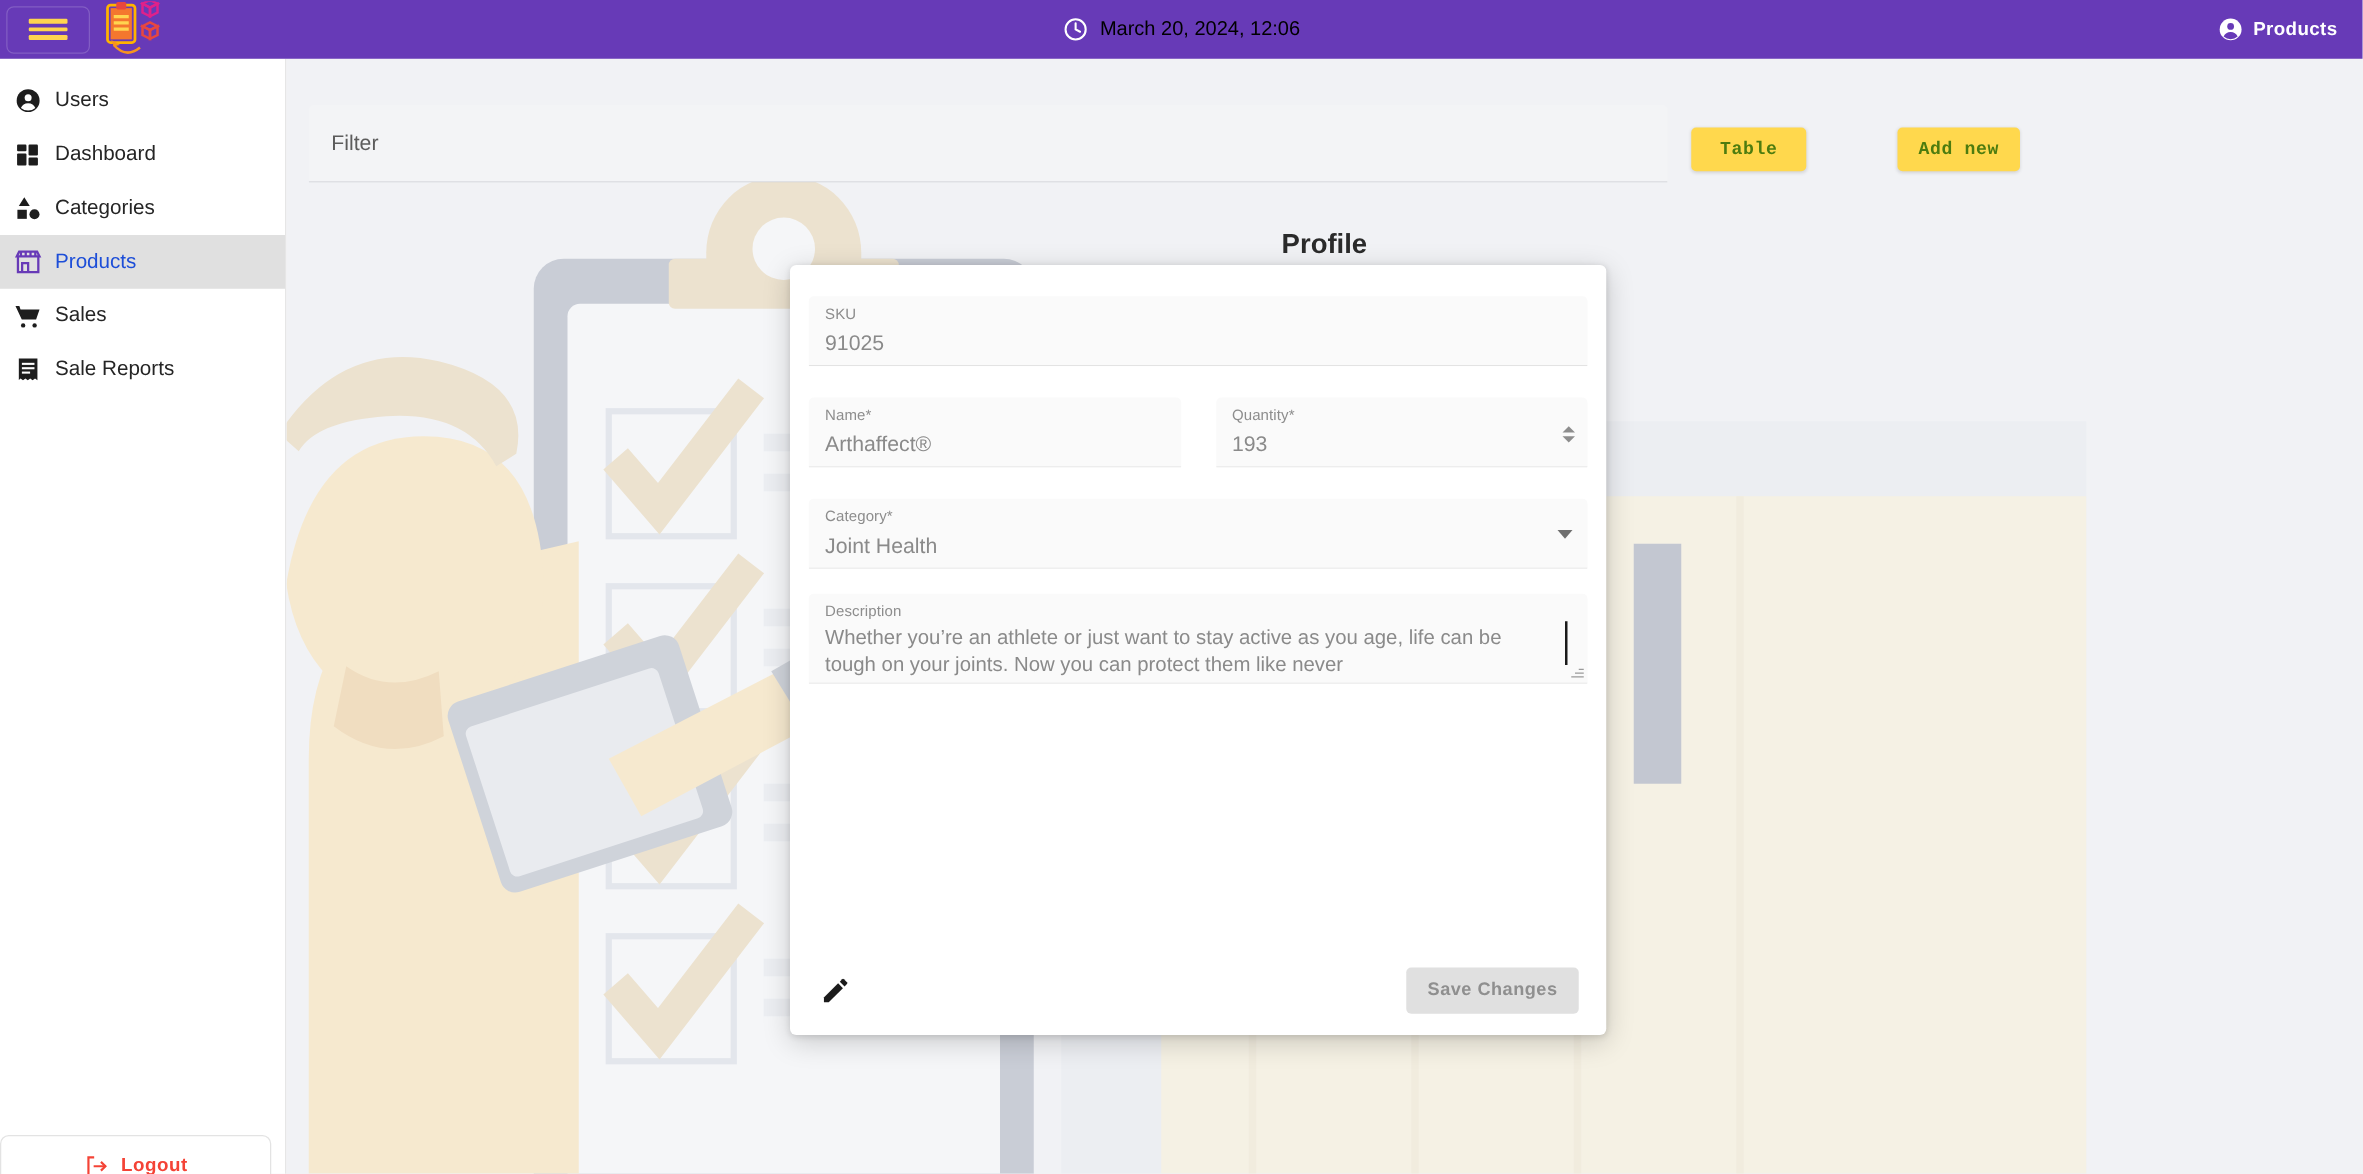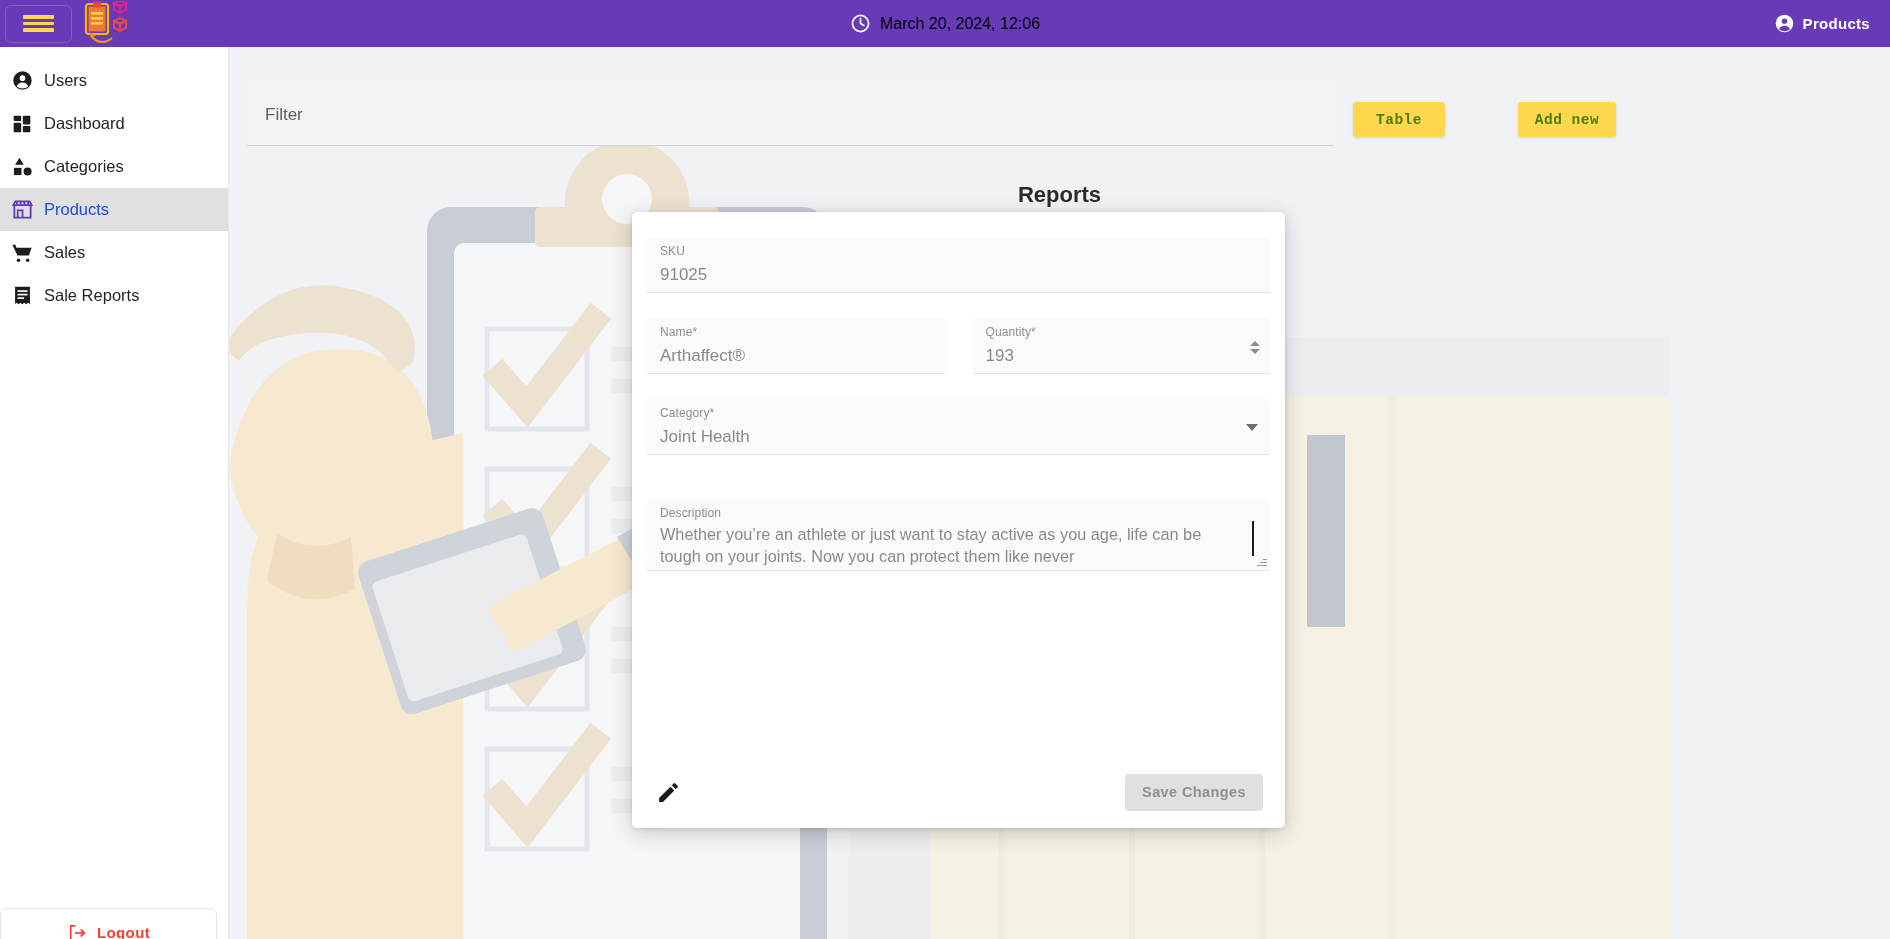--- a/index.html
+++ b/index.html
@@ -182,21 +182,21 @@
   .caret {
     position: absolute; right: 12px; top: 25px;
     width: 0; height: 0;
     border-left: 6px solid transparent; border-right: 6px solid transparent;
     border-top: 7px solid #6f6f6f; cursor: pointer;
   }
 
   #field-category { margin-top: 25px; }
 
   #field-desc {
-    margin-top: 44px; height: 72px; padding-bottom: 11px;
+    margin-top: 20px; height: 72px; padding-bottom: 11px;
     position: relative;
   }
   #field-desc .dtext {
     font-size: 16.3px; color: #8a8a8a; line-height: 22px;
     margin-top: 2px; max-height: 46px; overflow: hidden;
     padding-right: 22px;
   }
   #desc-caret {
     position: absolute; right: 16px; top: 22px;
     width: 2px; height: 35px; background: #1a1a1a;
@@ -419,21 +419,21 @@
   </svg>
 
   <div id="toolbar">
     <div id="filter-field">
       <input id="filter-input" type="text" placeholder="Filter" style="">
     </div>
     <button class="yellow-btn" id="btn-table">Table</button>
     <button class="yellow-btn" id="btn-addnew">Add new</button>
   </div>
 
-  <div id="dialog-title">Reports</div>
+  <div id="dialog-title">Profile</div>
 
   <div id="dialog">
     <div id="dialog-body">
 
       <div class="field" id="field-sku">
         <span class="flabel">SKU</span>
         <span class="fvalue">91025</span>
       </div>
 
       <div class="row2">

